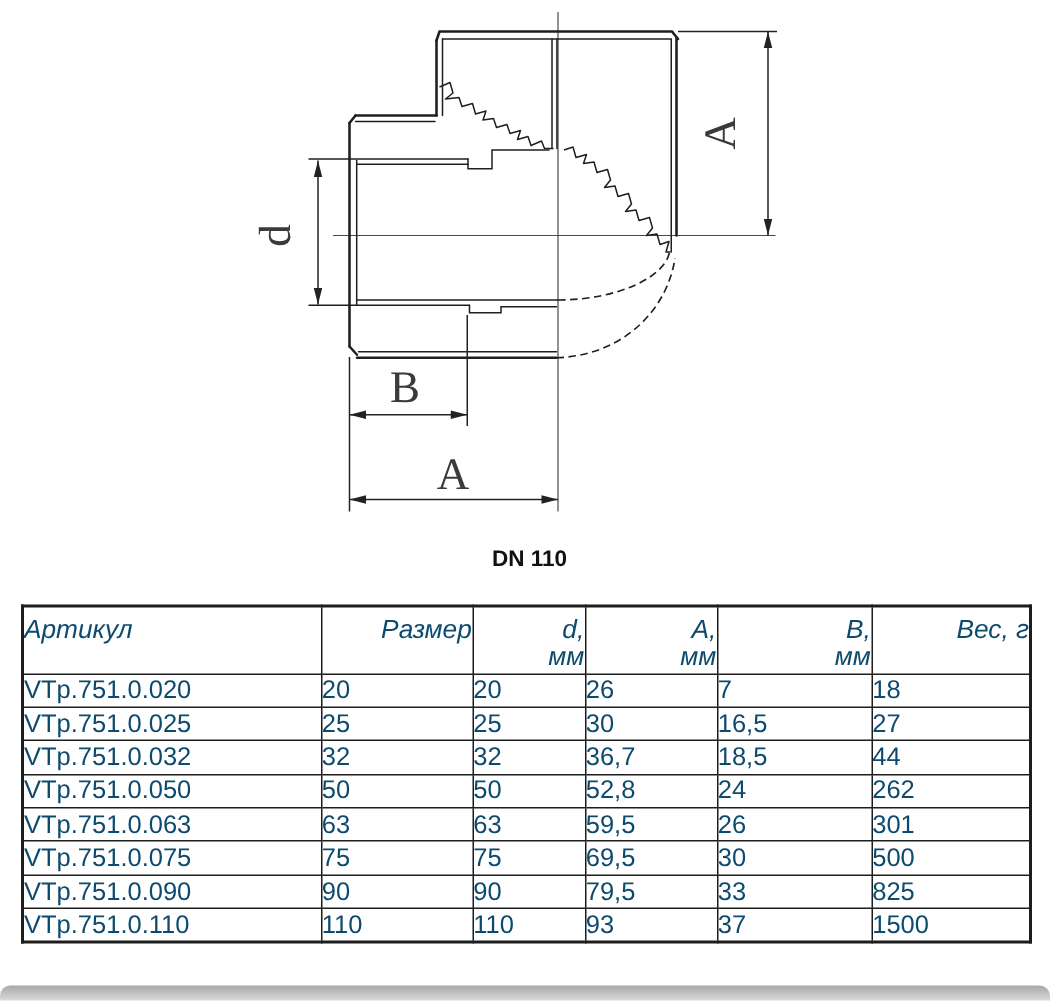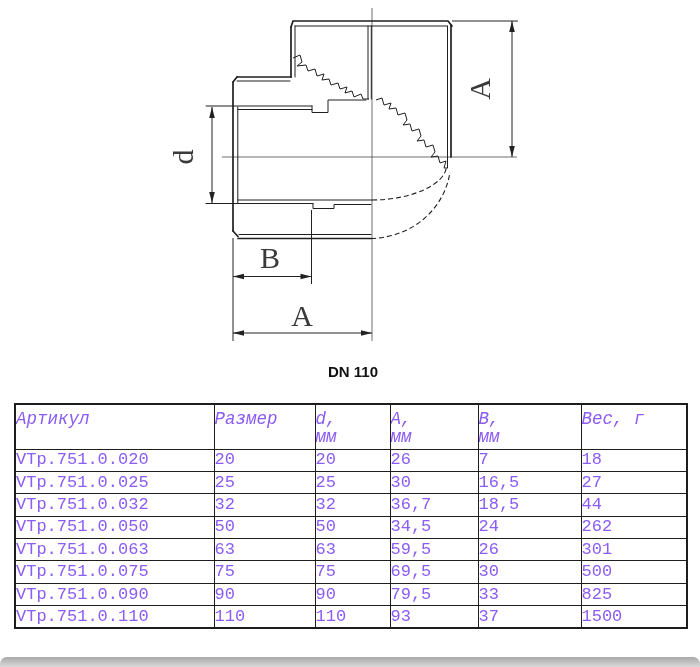--- a/index.html
+++ b/index.html
@@ -10,28 +10,28 @@
   .stage{position:absolute;left:0;top:0;width:700px;height:667px;}
   svg text{fill:#2b2b2b;}
   .dim-label{font-family:"Liberation Serif", serif;font-size:30px;fill:#3a3a3a;}
   .caption{font-family:"Liberation Sans", sans-serif;font-size:15px;font-weight:bold;fill:#111;}
 
   
   table.spec{
     position:absolute;left:14px;top:403px;width:672px;
     border-collapse:collapse;table-layout:fixed;
     border:2.5px solid #1d1d1d;
-    font-family:Liberation Mono, monospace;color:#8b5cf6;
+    font-family:Liberation Sans, sans-serif;color:#0c4a6e;
   }
   table.spec th, table.spec td{
     border:1.8px solid #1d1d1d;padding:0;overflow:hidden;white-space:nowrap;
   }
   table.spec thead tr{height:45px;}
   table.spec tbody tr{height:22.4px;}
-  th{font-style:italic;font-weight:normal;font-size:17.5px;vertical-align:top;text-align:left;}
+  th{font-style:italic;font-weight:normal;font-size:17.5px;vertical-align:top;text-align:right;}
   th .h1{padding-top:5px;line-height:19px;}
   th .h2{line-height:17px;}
   th.left, td.left{text-align:left;padding-left:13px;}
   td{font-size:17px;text-align:left;vertical-align:middle;line-height:20px;}
 
   .bottom-bar{
     position:absolute;left:0;top:657px;width:700px;height:10px;
     background:linear-gradient(to bottom,#a8a8a8,#d9d9d9);
     border-radius:7px 7px 0 0;
   }
@@ -175,21 +175,21 @@
           <td>32</td>
           <td>32</td>
           <td>36,7</td>
           <td>18,5</td>
           <td>44</td>
         </tr>
         <tr>
           <td class="left">VTp.751.0.050</td>
           <td>50</td>
           <td>50</td>
-          <td>34,5</td>
+          <td>52,8</td>
           <td>24</td>
           <td>262</td>
         </tr>
         <tr>
           <td class="left">VTp.751.0.063</td>
           <td>63</td>
           <td>63</td>
           <td>59,5</td>
           <td>26</td>
           <td>301</td>

